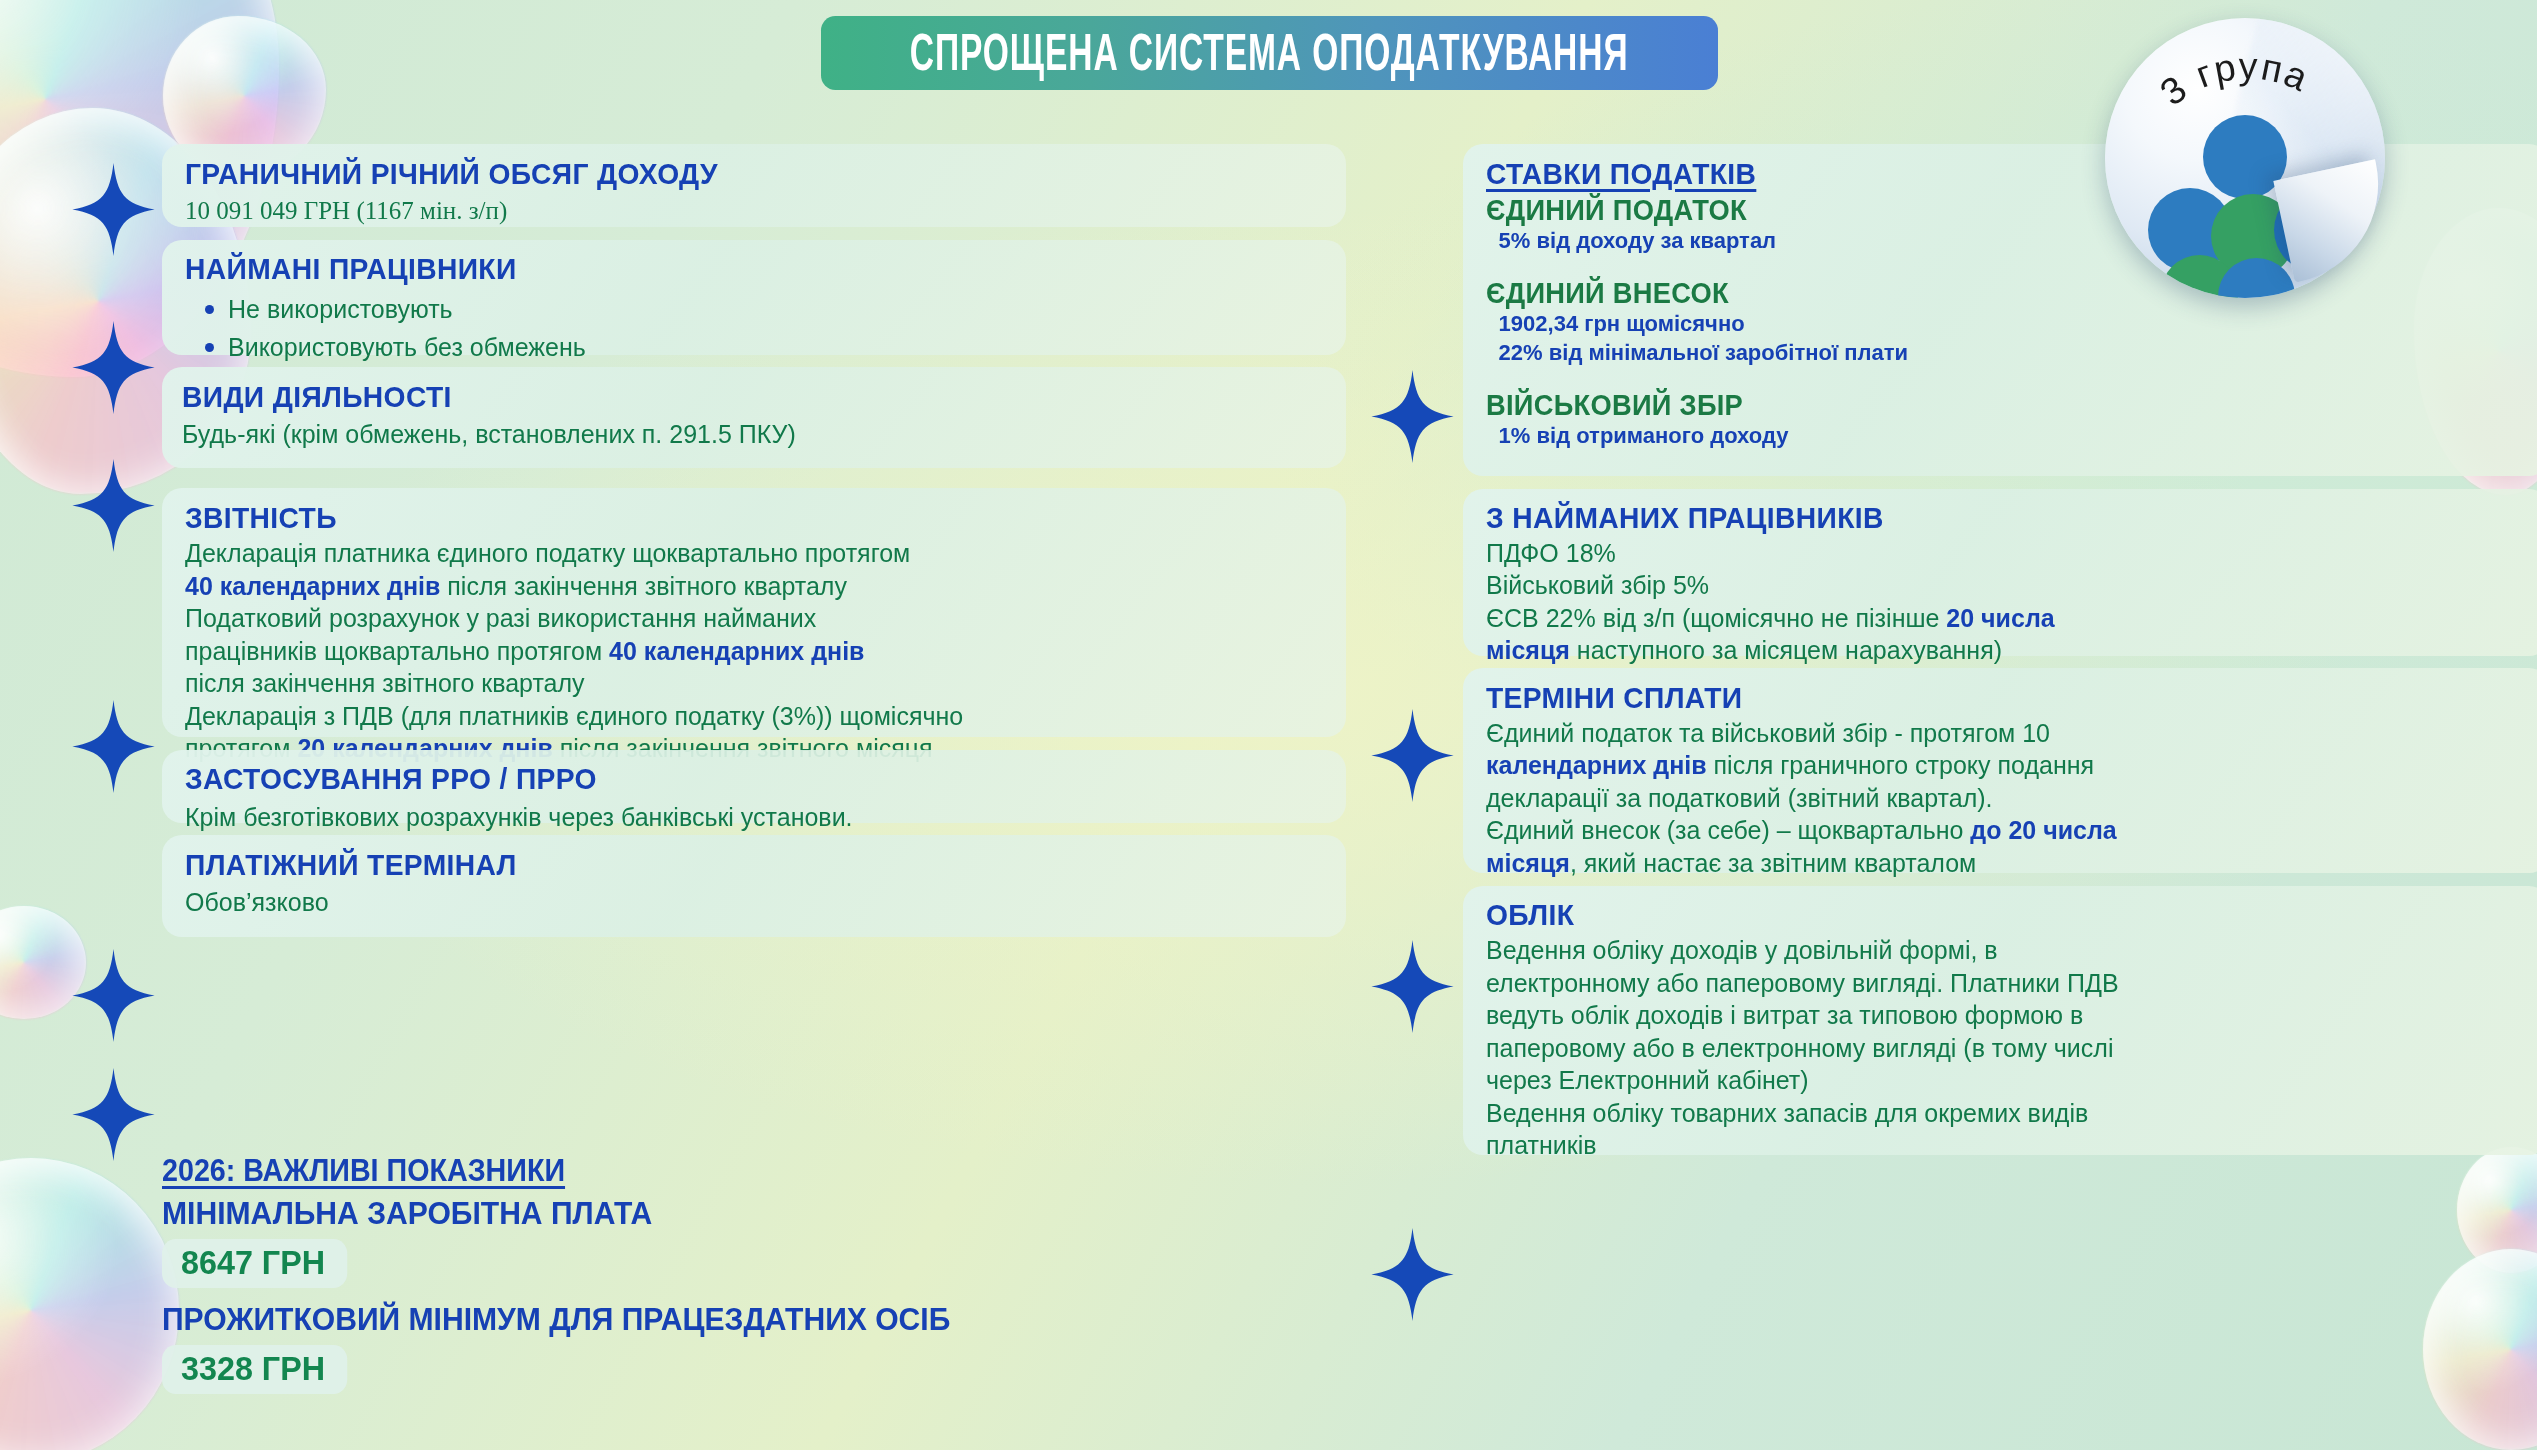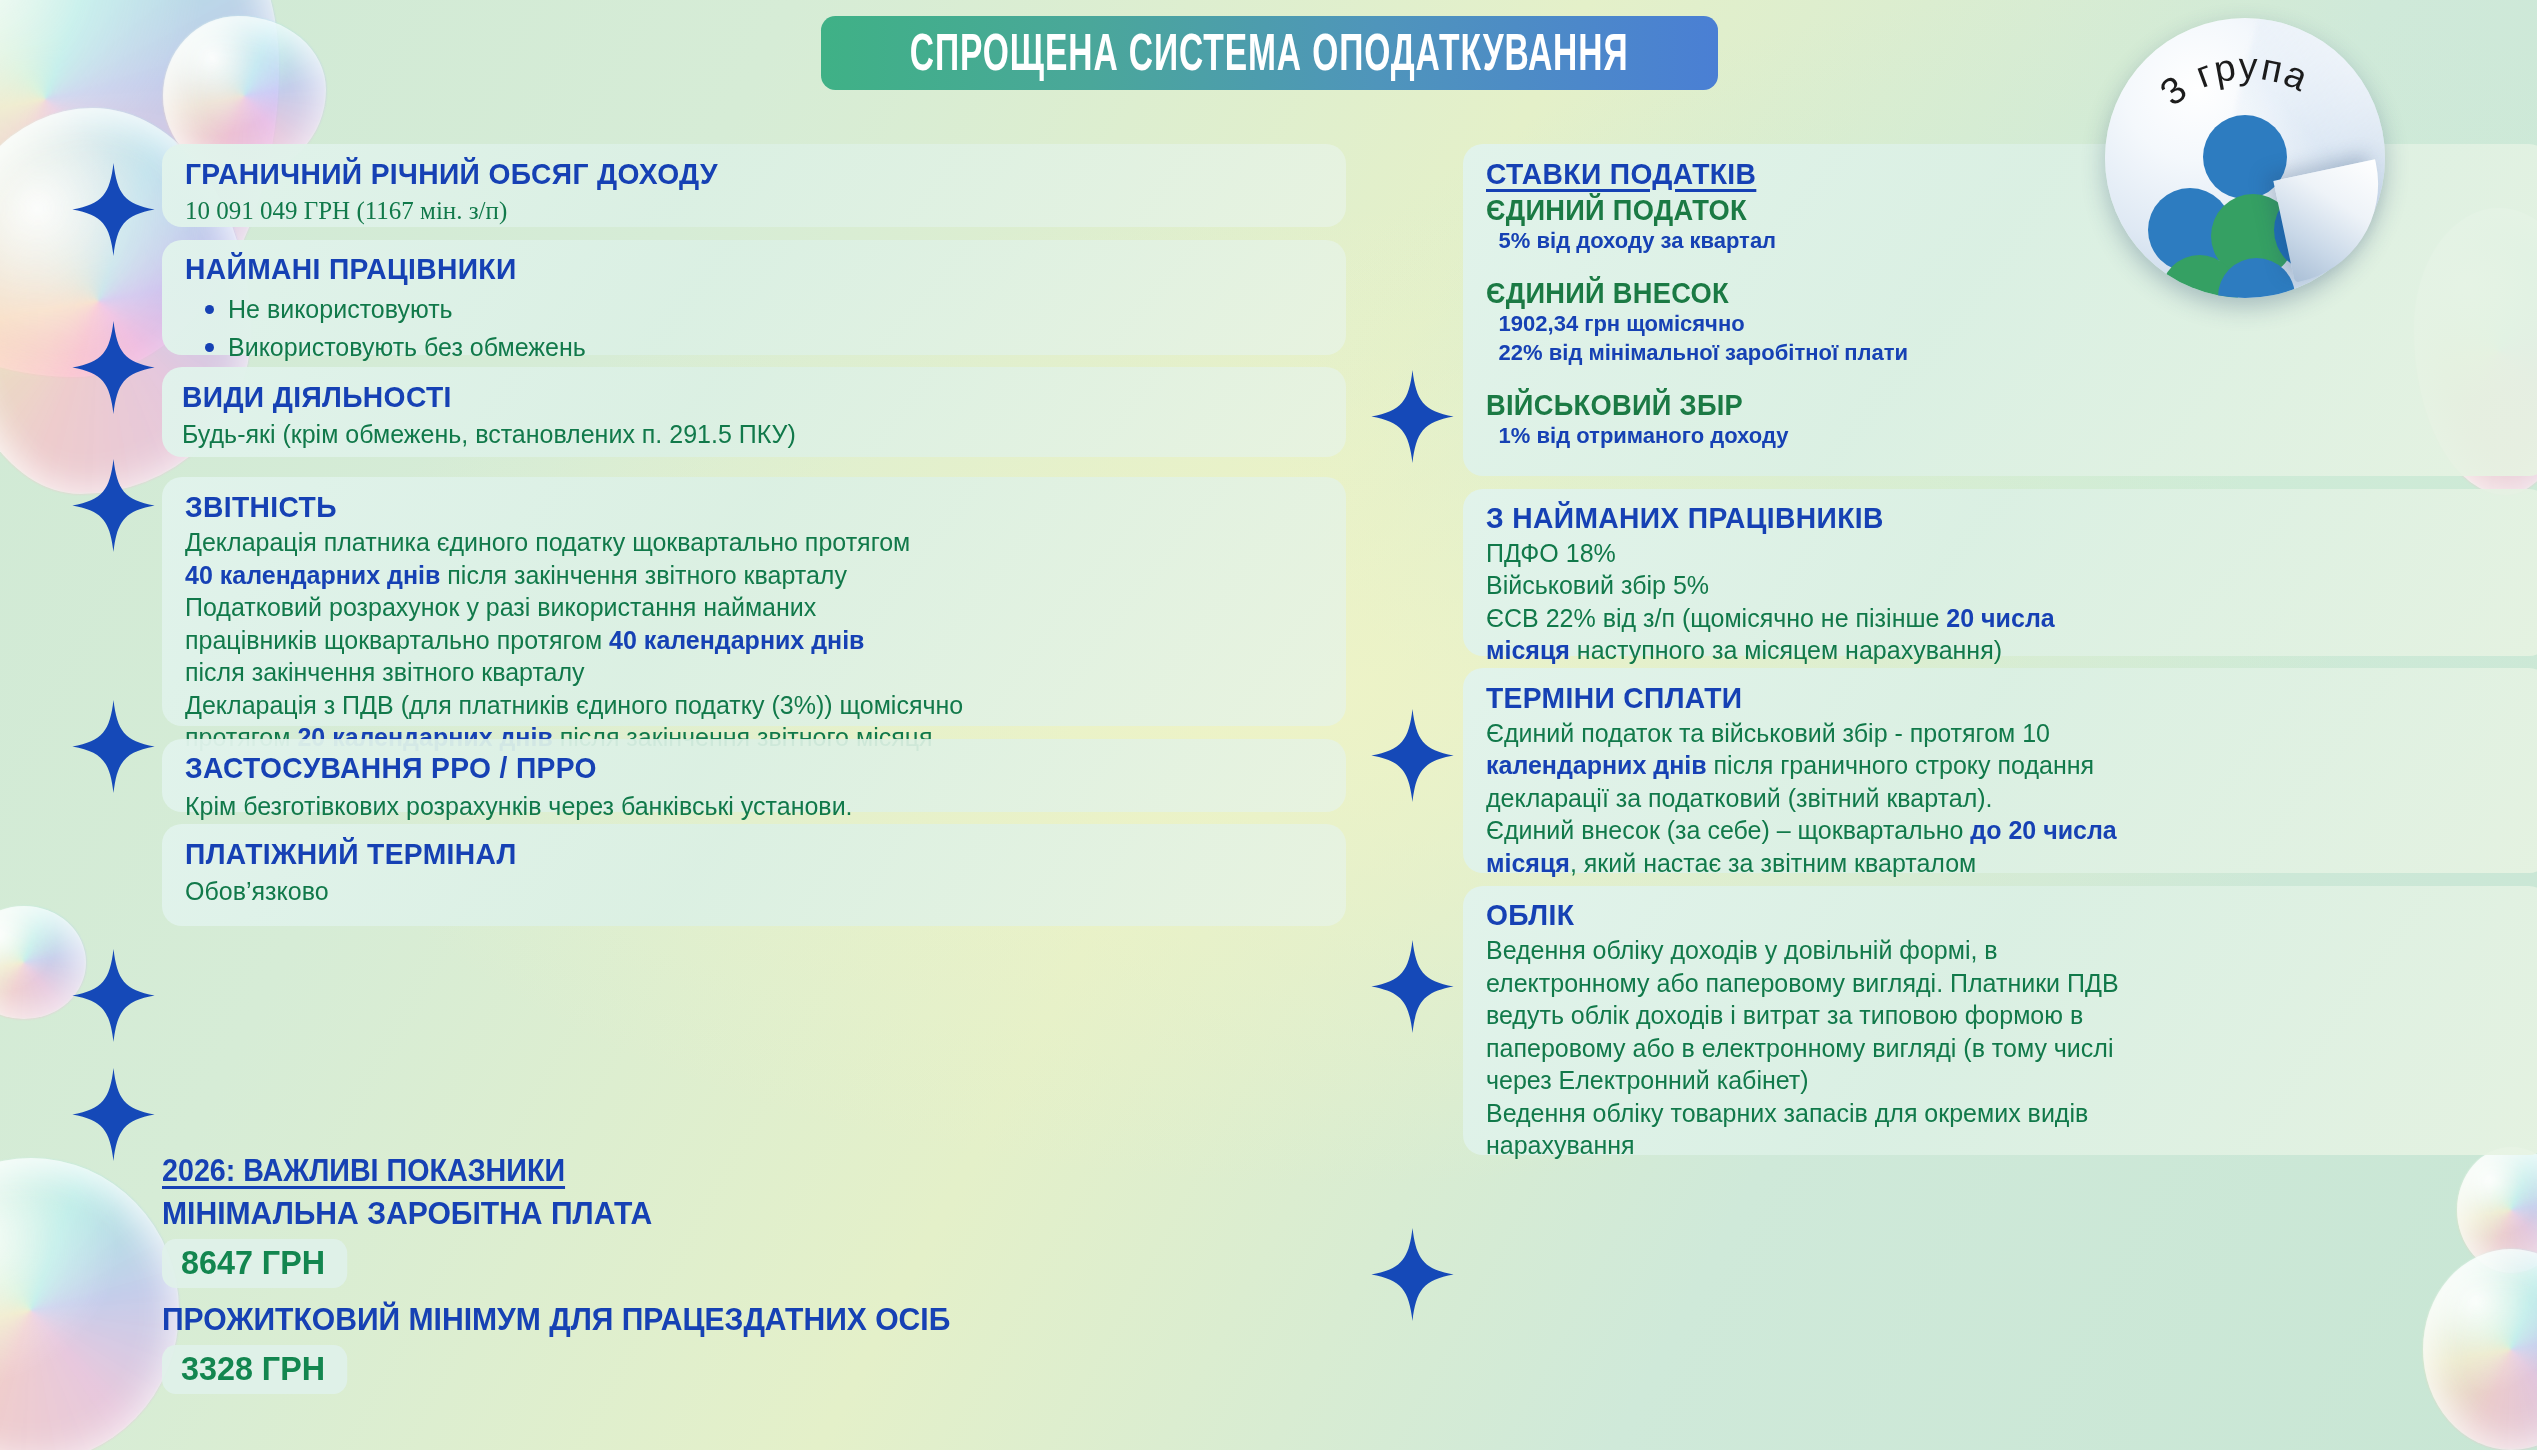--- a/index.html
+++ b/index.html
@@ -228,21 +228,21 @@
   </div>
 
   <div class="card" style="margin-top:12.6px; height:115px;">
     <div class="h-blue">НАЙМАНІ ПРАЦІВНИКИ</div>
     <ul class="bullets">
       <li>Не використовують</li>
       <li>Використовують без обмежень</li>
     </ul>
   </div>
 
-  <div class="card" style="margin-top:12.6px; height:90px;padding-left:20px;">
+  <div class="card" style="margin-top:12.6px; height:101px;padding-left:20px;">
     <div class="h-blue">ВИДИ ДІЯЛЬНОСТІ</div>
     <div class="body-green" style="margin-top:4.5px;">Будь-які (крім обмежень, встановлених п. 291.5 ПКУ)</div>
   </div>
 
   <div class="card" style="margin-top:20px; height:249px;">
     <div class="h-blue">ЗВІТНІСТЬ</div>
     <div class="body-green" style="margin-top:2.7px;">
       <div>Декларація платника єдиного податку щоквартально протягом</div>
       <div>
         <span class="hl-blue">40 календарних днів</span><span> після закінчення звітного кварталу</span>
@@ -333,21 +333,21 @@
 
   <div class="card" style="margin-top:12.6px; height:269px;">
     <div class="h-blue">ОБЛІК</div>
     <div class="body-green" style="margin-top:1.8px;">
       <div>Ведення обліку доходів у довільній формі, в</div>
       <div>електронному або паперовому вигляді. Платники ПДВ</div>
       <div>ведуть облік доходів і витрат за типовою формою в</div>
       <div>паперовому або в електронному вигляді (в тому числі</div>
       <div>через Електронний кабінет)</div>
       <div>Ведення обліку товарних запасів для окремих видів</div>
-      <div>нарахування</div>
+      <div>платників</div>
     </div>
   </div>
 </div>
 
 <div id="sparkles">
   <div class="sparkle" style="left:72px;  top:163px;">
       <svg width="83" height="93" viewBox="0 0 92 104">
         <path d="M46 0 C50 34 58 46 92 52 C58 58 50 70 46 104 C42 70 34 58 0 52 C34 46 42 34 46 0 Z" fill="#1549b8"></path>
       </svg>
     </div>

